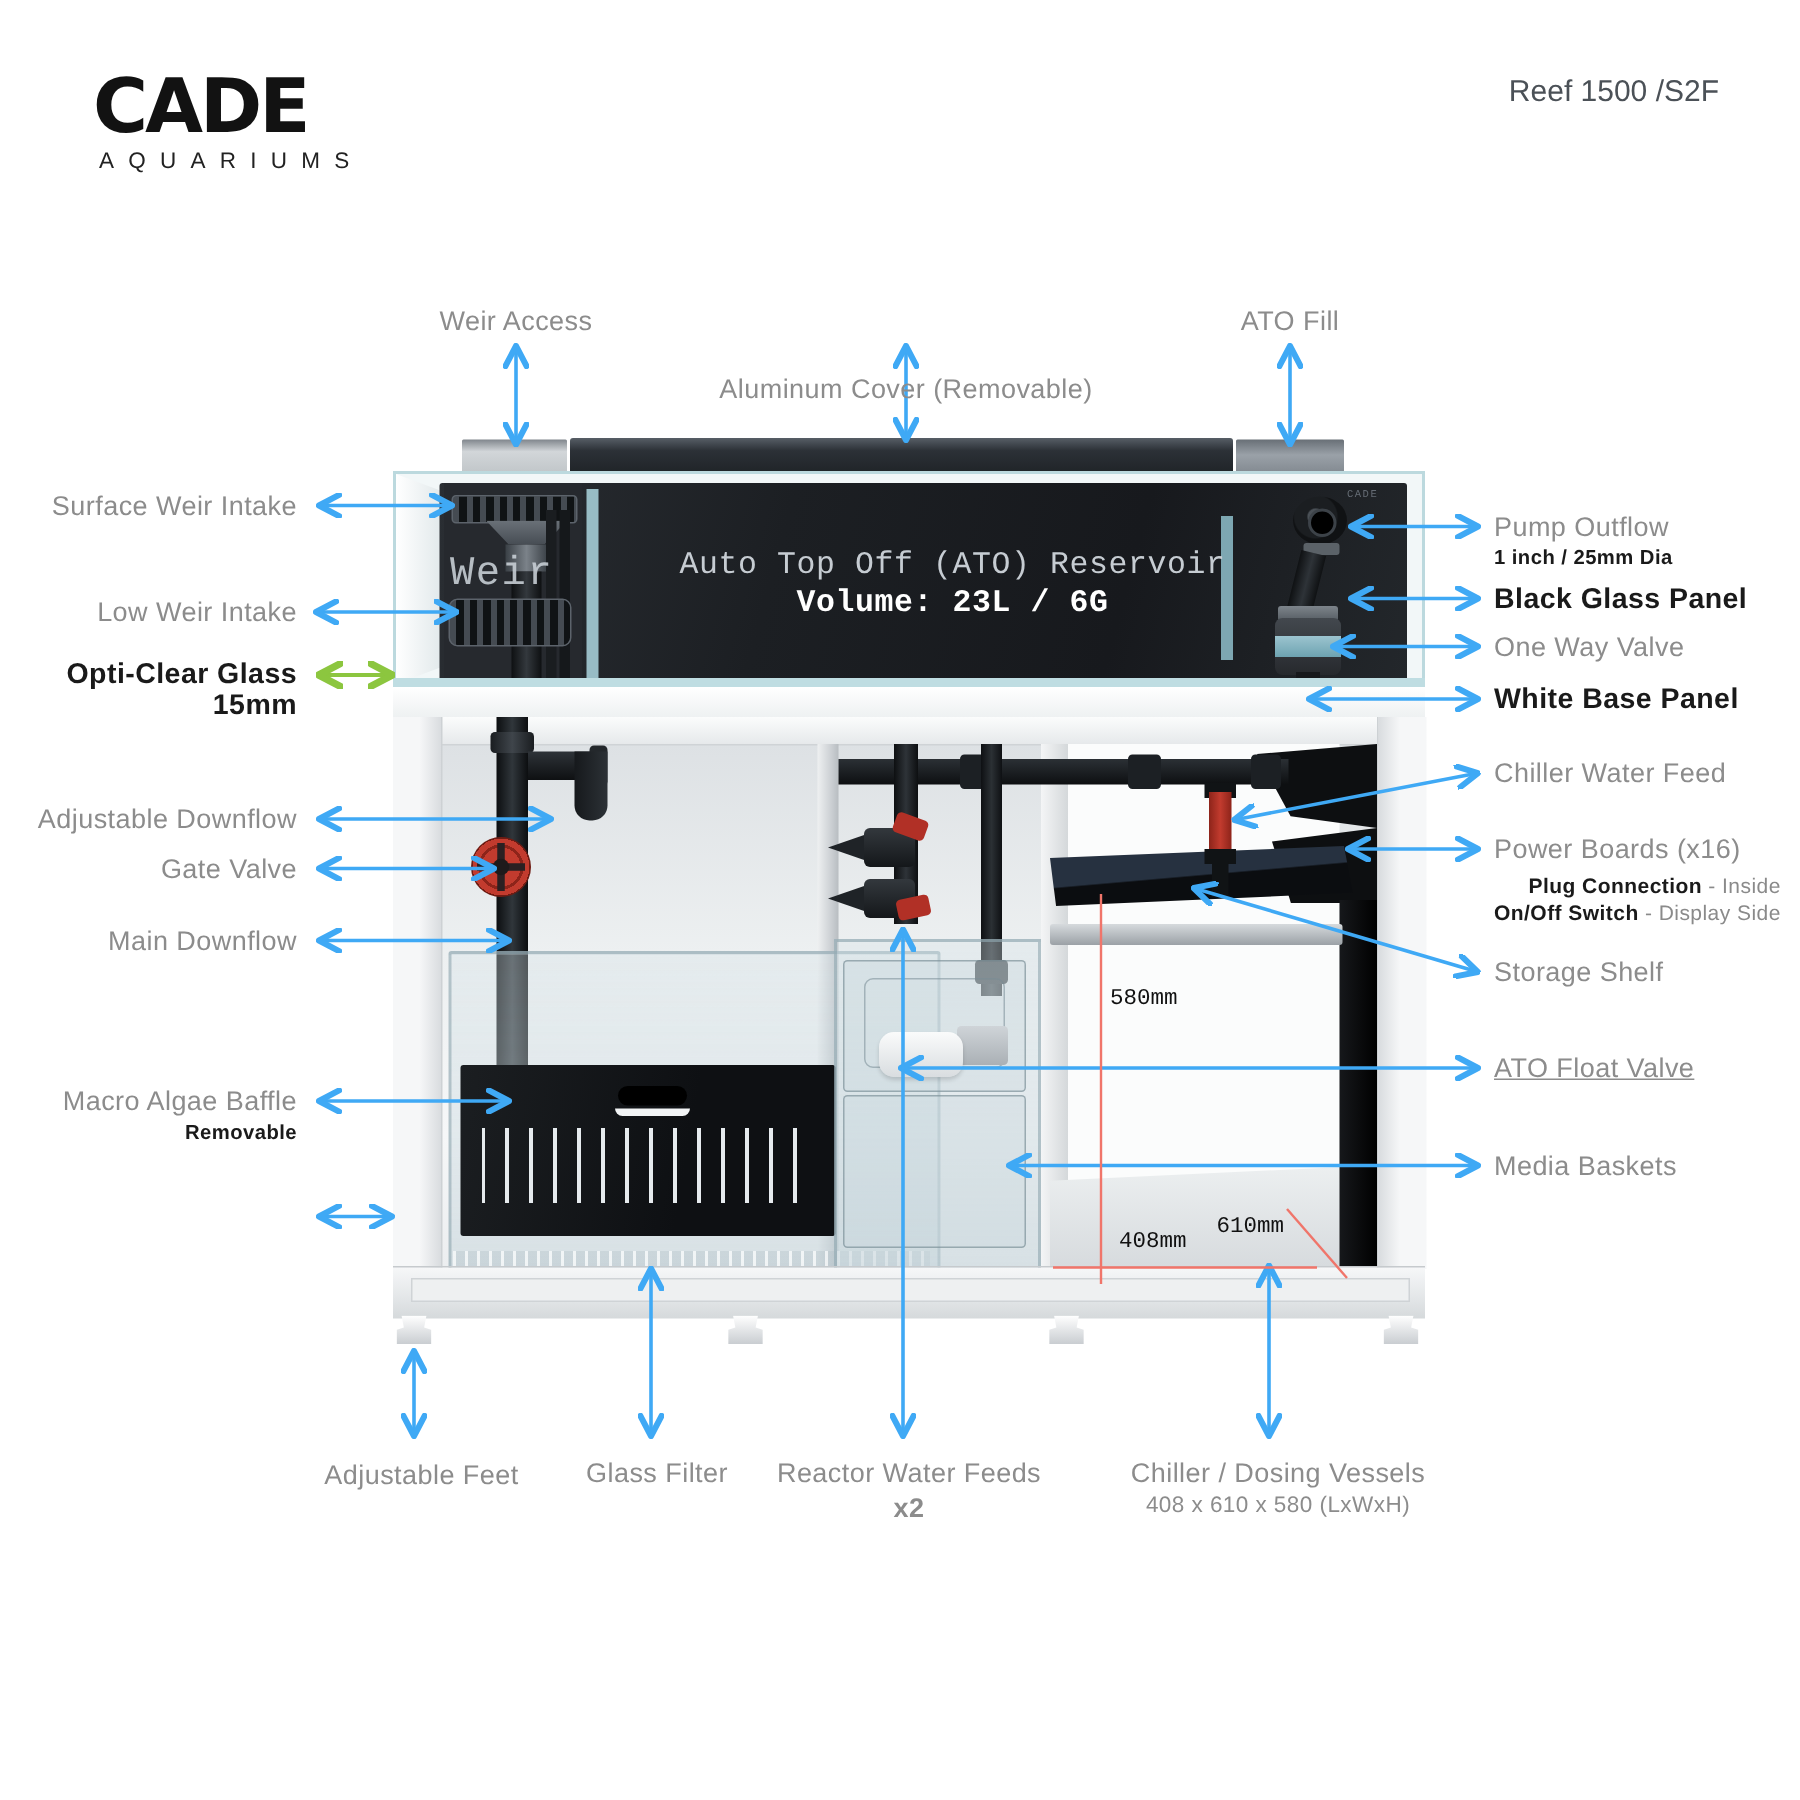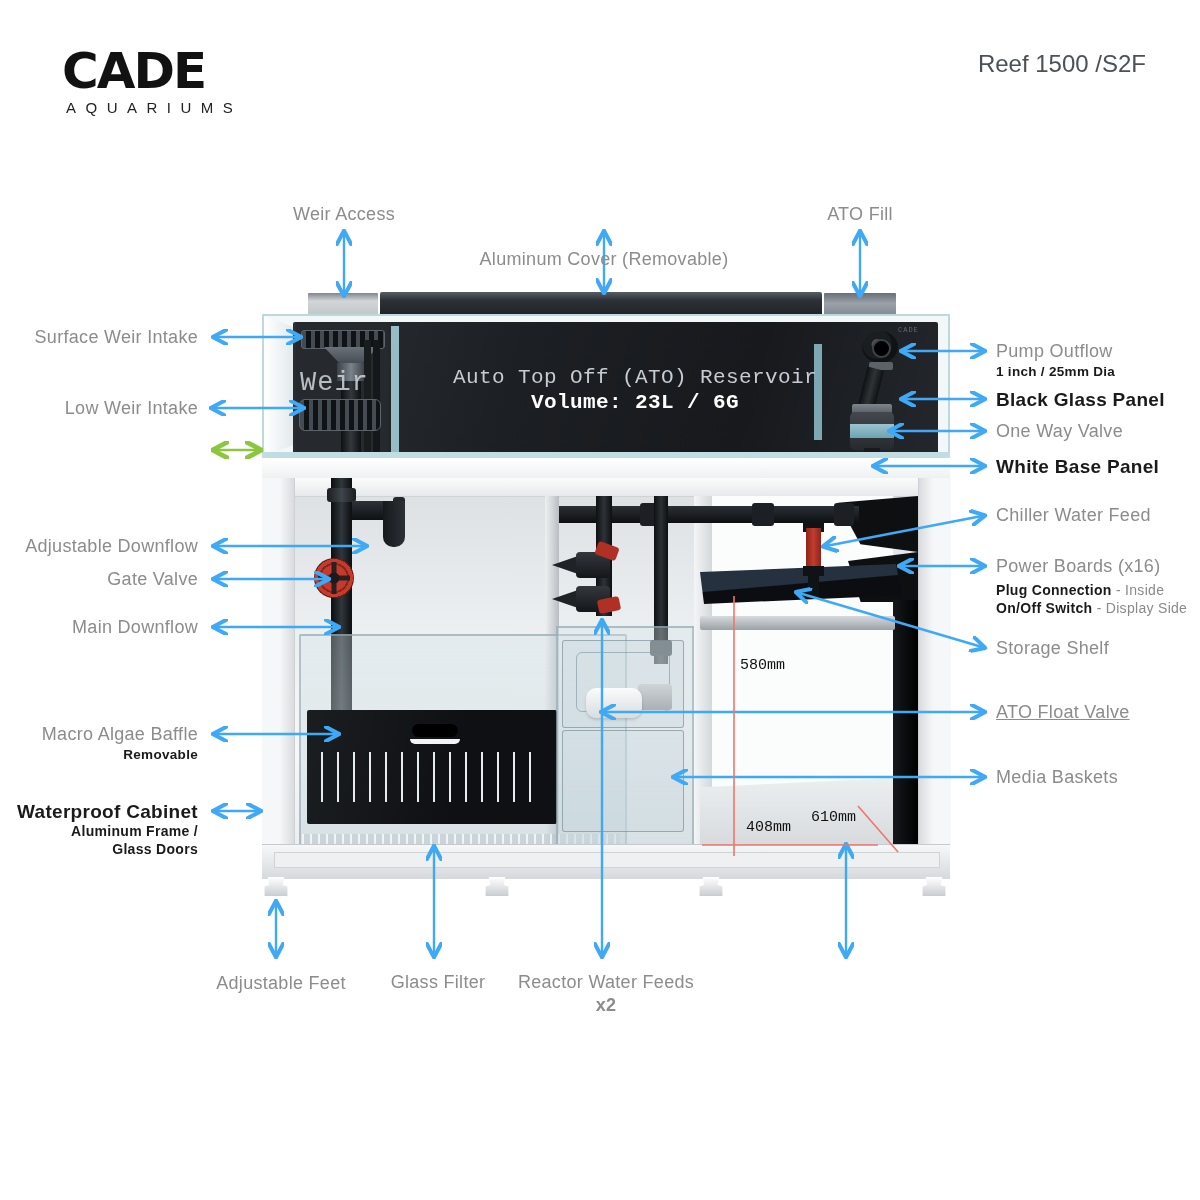--- a/index.html
+++ b/index.html
@@ -9,21 +9,21 @@
     --arrow:#3FA9F5; --highlight:#8CC63F; --dim:#F0756A;
     --gray:#8c8c8c; --black:#1a1a1a;
   }
   
   .logo{position:absolute;left:62px;top:46px;}
   .logo .brand{font-family:"DejaVu Sans",sans-serif;font-weight:800;font-size:50px;line-height:50px;
                letter-spacing:-2px;color:#121212;}
   .logo .tagline{font-size:15px;letter-spacing:9.5px;color:#222;margin-top:3px;margin-left:4px;}
   .hdr-right{position:absolute;right:54px;top:46px;text-align:right;}
   .hdr-right .title{font-size:41px;font-weight:300;color:#3a4046;line-height:46px;letter-spacing:.5px;}
-  .hdr-right .subtitle{font-size:24px;font-weight:300;color:#4b5157;margin-top:4px;}
+  .hdr-right .subtitle{font-size:20px;font-weight:300;color:#4b5157;margin-top:4px;}
   
   .lbl{position:absolute;font-size:18px;line-height:20px;color:var(--gray);letter-spacing:.3px;white-space:nowrap;z-index:30;}
   .lbl.left{right:1002px;text-align:right;}
   .lbl.right{left:996px;text-align:left;}
   .lbl.ctr{transform:translateX(-50%);text-align:center;}
   .lbl .l1{font-size:18px;line-height:20px;color:var(--gray);}
   .lbl.bold,.lbl .b1{color:var(--black);font-weight:bold;font-size:19px;line-height:21px;}
   .sub{font-size:13.5px;font-weight:bold;color:var(--black);line-height:17px;margin-top:2px;}
   .sub2{font-size:14px;line-height:17px;color:var(--black);margin-top:1px;}
   .sub2 b{font-weight:bold;}
@@ -212,50 +212,53 @@
     <line class="dim" x1="702" y1="845" x2="878" y2="845"></line>
     <line class="dim" x1="858" y1="806" x2="898" y2="852"></line>
   </svg>
 
   <div class="lbl ctr" style="left:344px;top:204px;">Weir Access</div>
   <div class="lbl ctr" style="left:604px;top:204px;margin-top:45px;">Aluminum Cover (Removable)</div>
   <div class="lbl ctr" style="left:860px;top:204px;">ATO Fill</div>
 
   <div class="lbl left" style="top:327px;">Surface Weir Intake</div>
   <div class="lbl left" style="top:398px;">Low Weir Intake</div>
+  <div class="lbl left" style="top:439px;">
+    <div class="b1">Opti-Clear Glass</div>
+    <div class="b1">15mm</div>
+  </div>
   <div class="lbl left" style="top:536px;">Adjustable Downflow</div>
   <div class="lbl left" style="top:569px;">Gate Valve</div>
   <div class="lbl left" style="top:617px;">Main Downflow</div>
   <div class="lbl left" style="top:724px;">
     <div class="l1">Macro Algae Baffle</div>
     <div class="sub">Removable</div>
   </div>
-  <div class="lbl left" style="top:801px;">
-    <div class="b1">Waterproof Cabinet</div>
-    <div class="sub2" style="font-weight:bold;">Aluminum Frame /</div>
-    <div class="sub2" style="font-weight:bold;">Glass Doors</div>
-  </div>
 
   <div class="lbl right" style="top:341px;">
     <div class="l1">Pump Outflow</div>
     <div class="sub">1 inch / 25mm Dia</div>
   </div>
   <div class="lbl right bold" style="top:389px;">Black Glass Panel</div>
   <div class="lbl right" style="top:421px;">One Way Valve</div>
   <div class="lbl right bold" style="top:456px;">White Base Panel</div>
   <div class="lbl right" style="top:505px;">Chiller Water Feed</div>
   <div class="lbl right" style="top:556px;">
     <div class="l1">Power Boards (x16)</div>
-    <div class="sub2" style="margin-top:6px;"><b>Plug Connection</b><span class="rest"> - Inside</span></div>
+    <div class="sub2" style="margin-top:6px;text-align:right;"><b>Plug Connection</b><span class="rest"> - Inside</span></div>
     <div class="sub2"><b>On/Off Switch</b><span class="rest"> - Display Side</span></div>
   </div>
   <div class="lbl right" style="top:638px;">Storage Shelf</div>
   <div class="lbl right" style="top:702px;text-decoration:underline;">ATO Float Valve</div>
   <div class="lbl right" style="top:767px;">Media Baskets</div>
 
   <div class="lbl ctr" style="left:281px;top:973px;">Adjustable Feet</div>
   <div class="lbl ctr" style="left:438px;top:972px;">Glass Filter</div>
   <div class="lbl ctr" style="left:606px;top:972px;">
     <div class="l1">Reactor Water Feeds</div>
     <div class="l1" style="margin-top:3px;font-weight:bold;">x2</div>
   </div>
+  <div class="lbl ctr" style="left:852px;top:972px;">
+    <div class="l1">Chiller / Dosing Vessels</div>
+    <div class="subgray">408 x 610 x 580 (LxWxH)</div>
+  </div>
 
 </div>
 
 </body></html>

